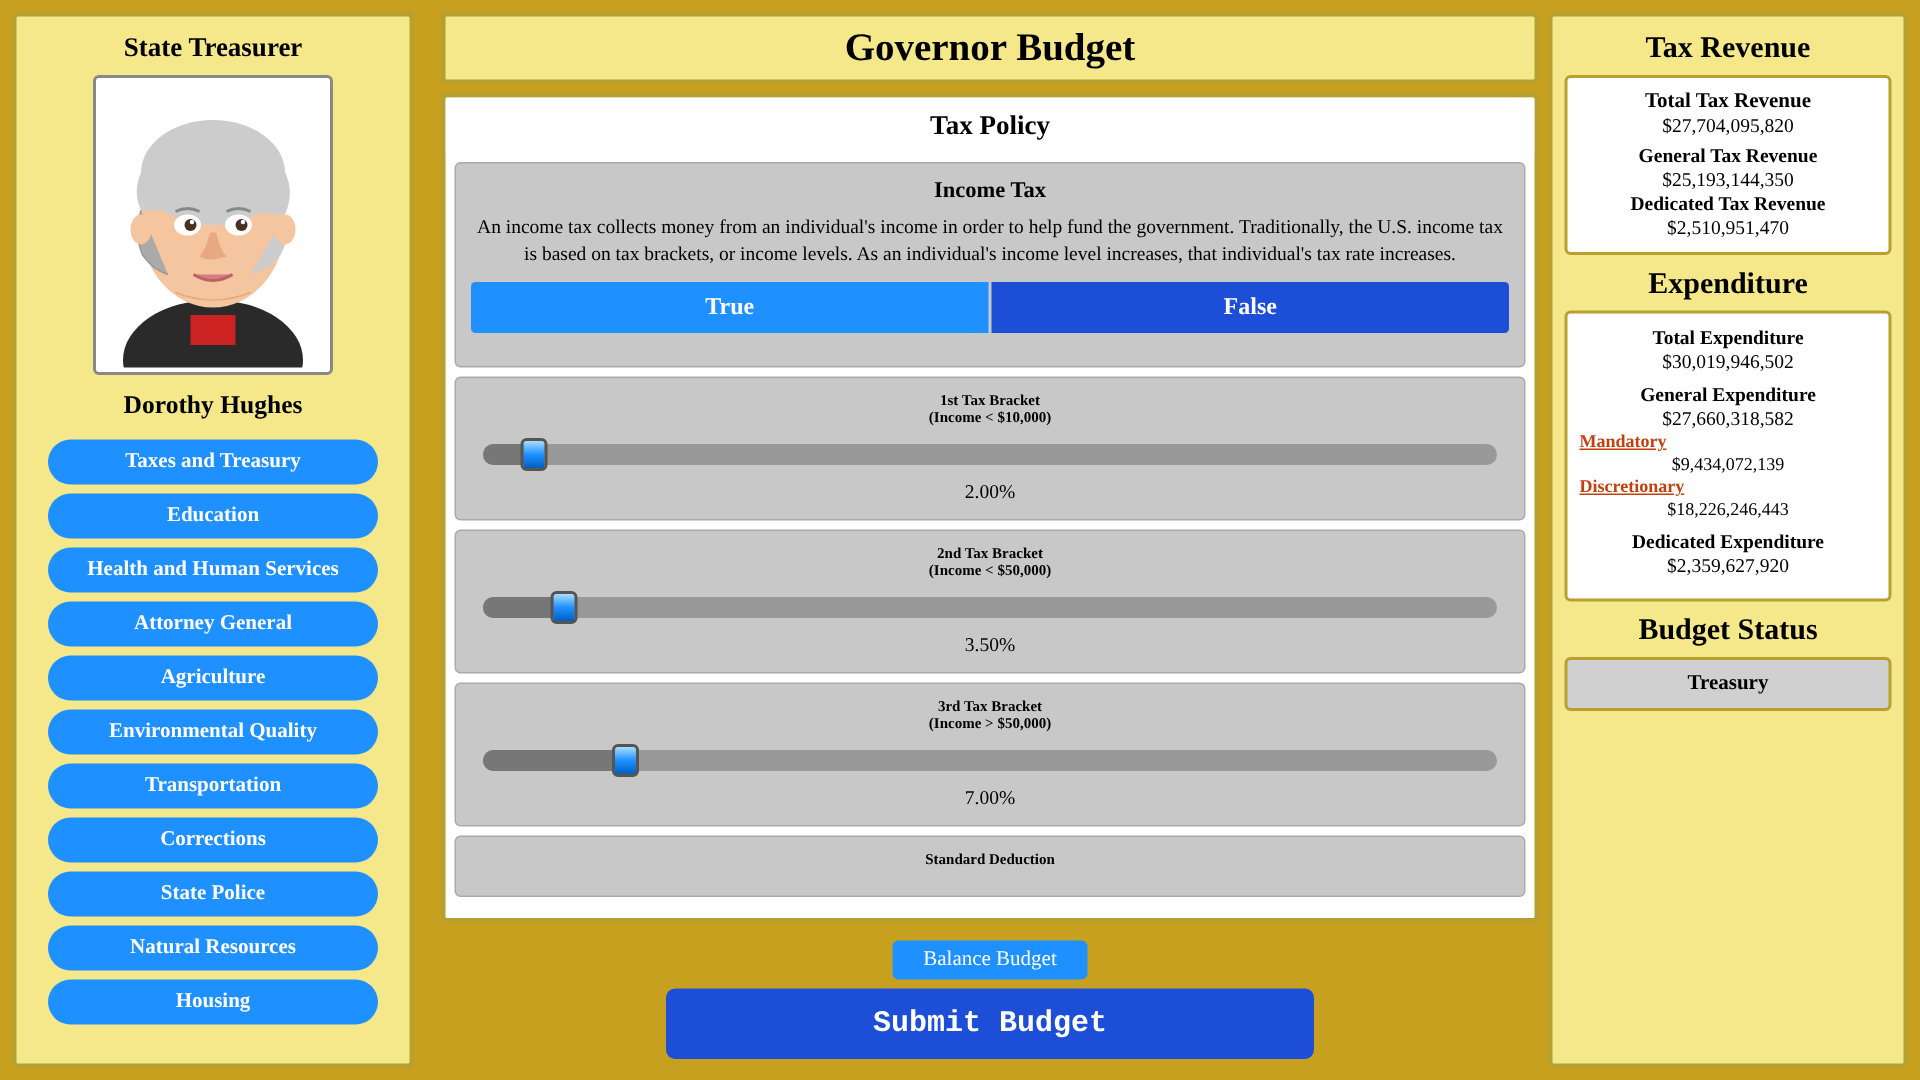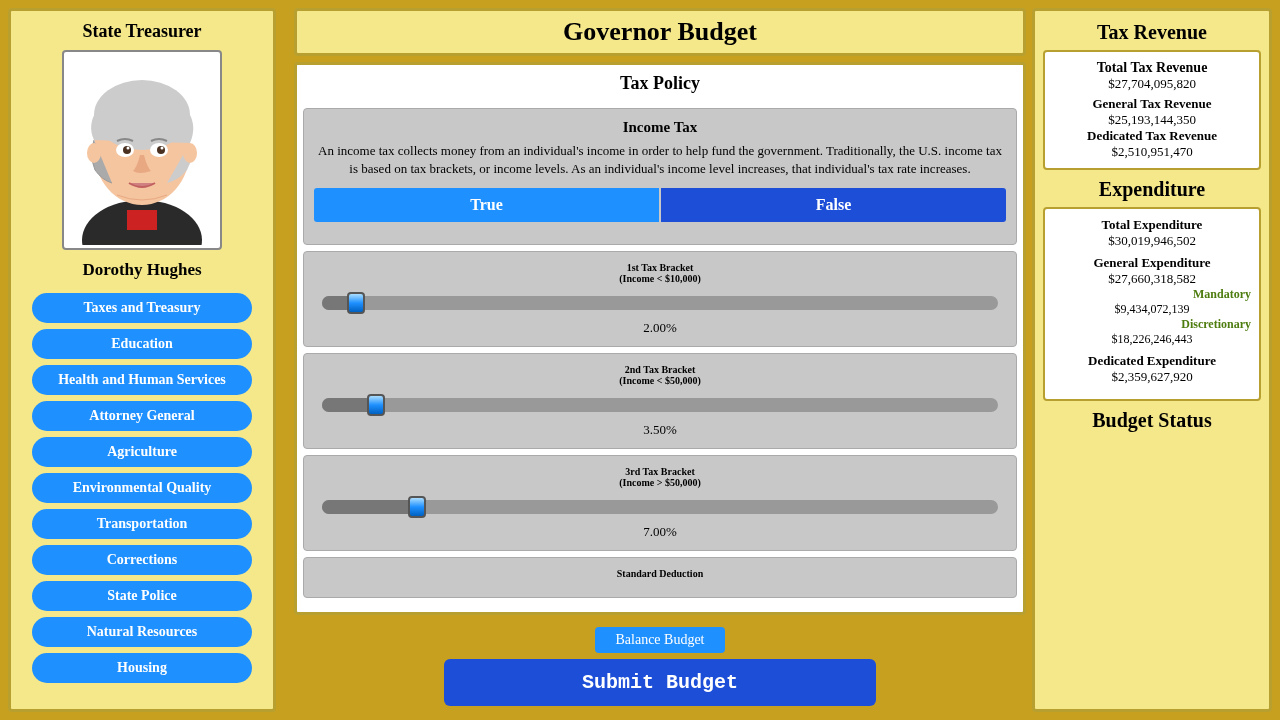--- a/index.html
+++ b/index.html
@@ -326,22 +326,23 @@
       color: #000;
     }
     .exp-value {
       font-size: 13px;
       text-align: center;
       color: #000;
     }
     .exp-sub-label {
       font-size: 12px;
       font-weight: bold;
-      text-align: right;
-      color: #4d7c0f;
+      text-align: left;
+      color: #c2410c;
+      text-decoration: underline;
     }
     .exp-sub-value {
       font-size: 12px;
       text-align: center;
       color: #000;
     }
     .budget-status-card {
       background: #d0d0d0;
       border: 2px solid #b8a030;
       border-radius: 4px;
@@ -510,13 +511,16 @@
       <div class="exp-sub-label">Discretionary</div>
       <div class="exp-sub-value">$18,226,246,443</div>
     </div>
     <div class="expenditure-section">
       <div class="exp-label">Dedicated Expenditure</div>
       <div class="exp-value">$2,359,627,920</div>
     </div>
   </div>
 
   <div class="right-section-title">Budget Status</div>
+  <div class="budget-status-card">
+    <div class="budget-status-label">Treasury</div>
+  </div>
 </div>
 
 </body></html>

